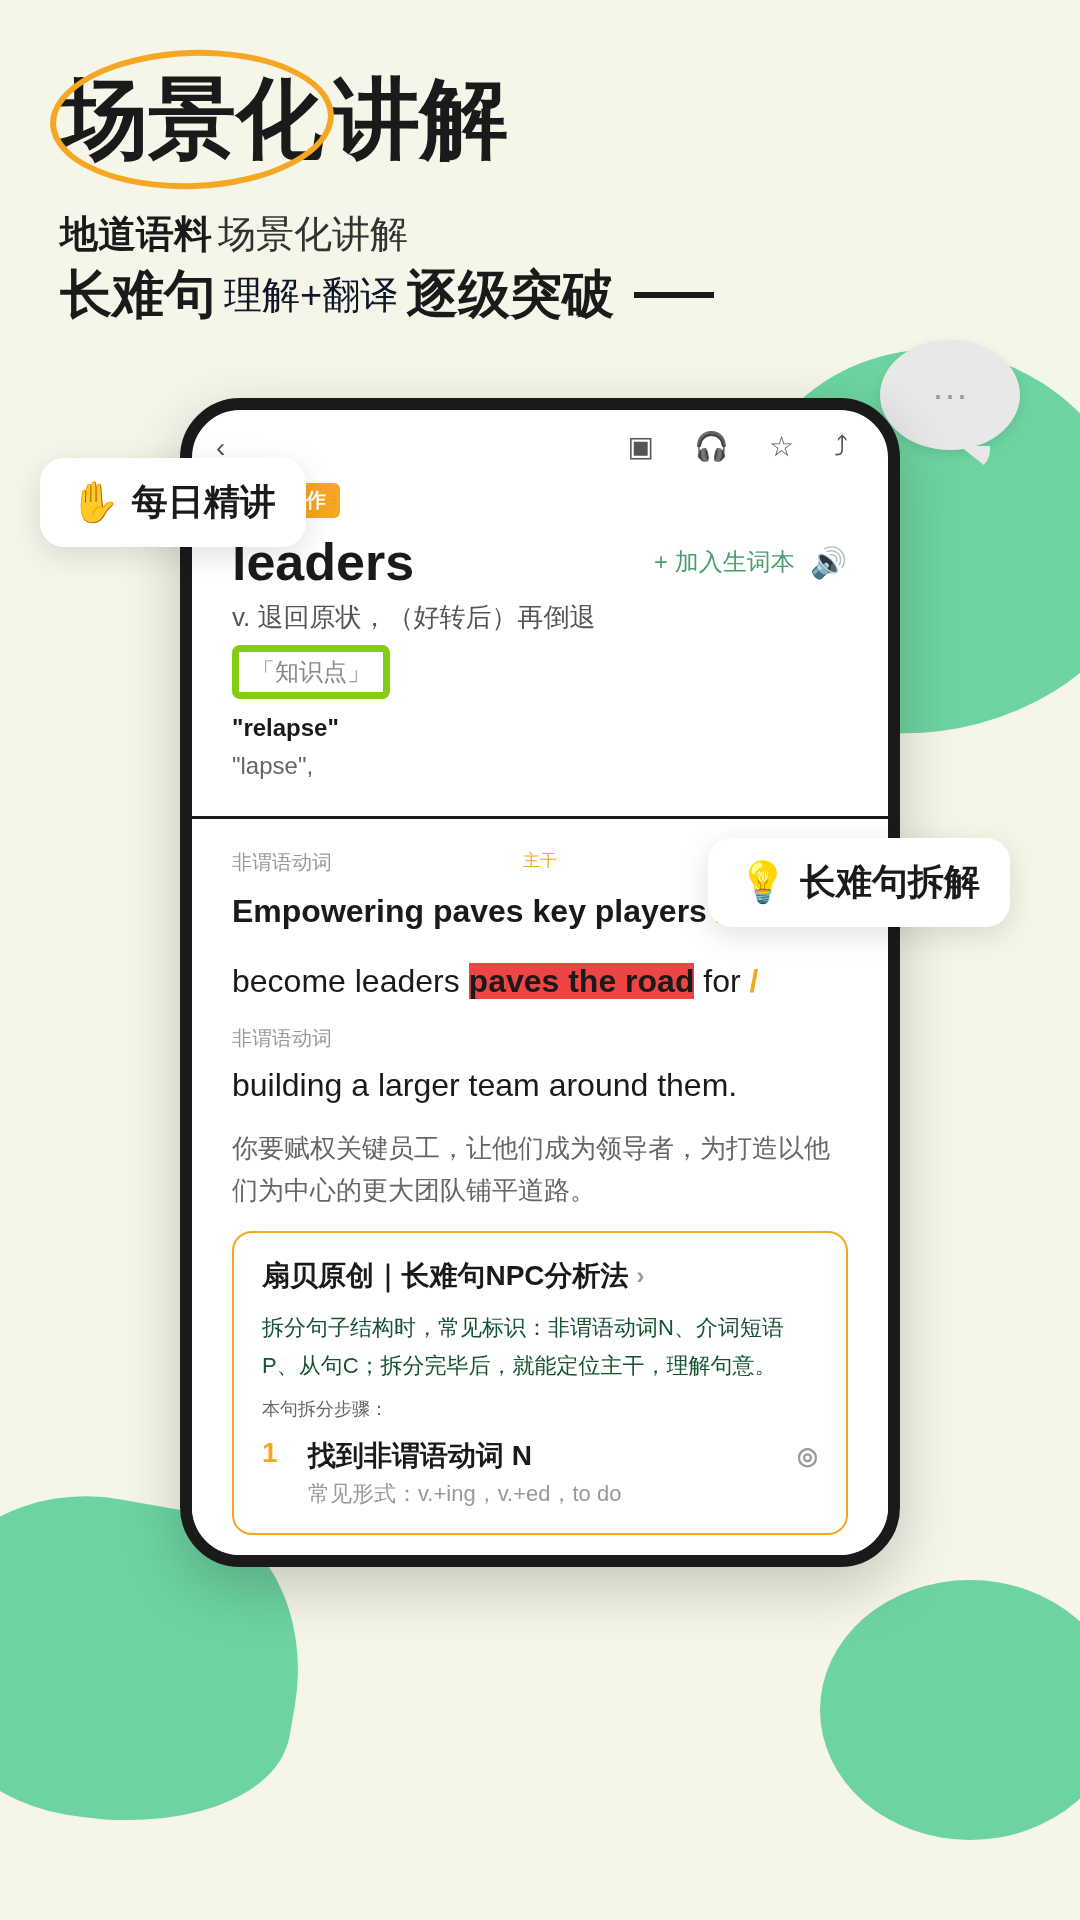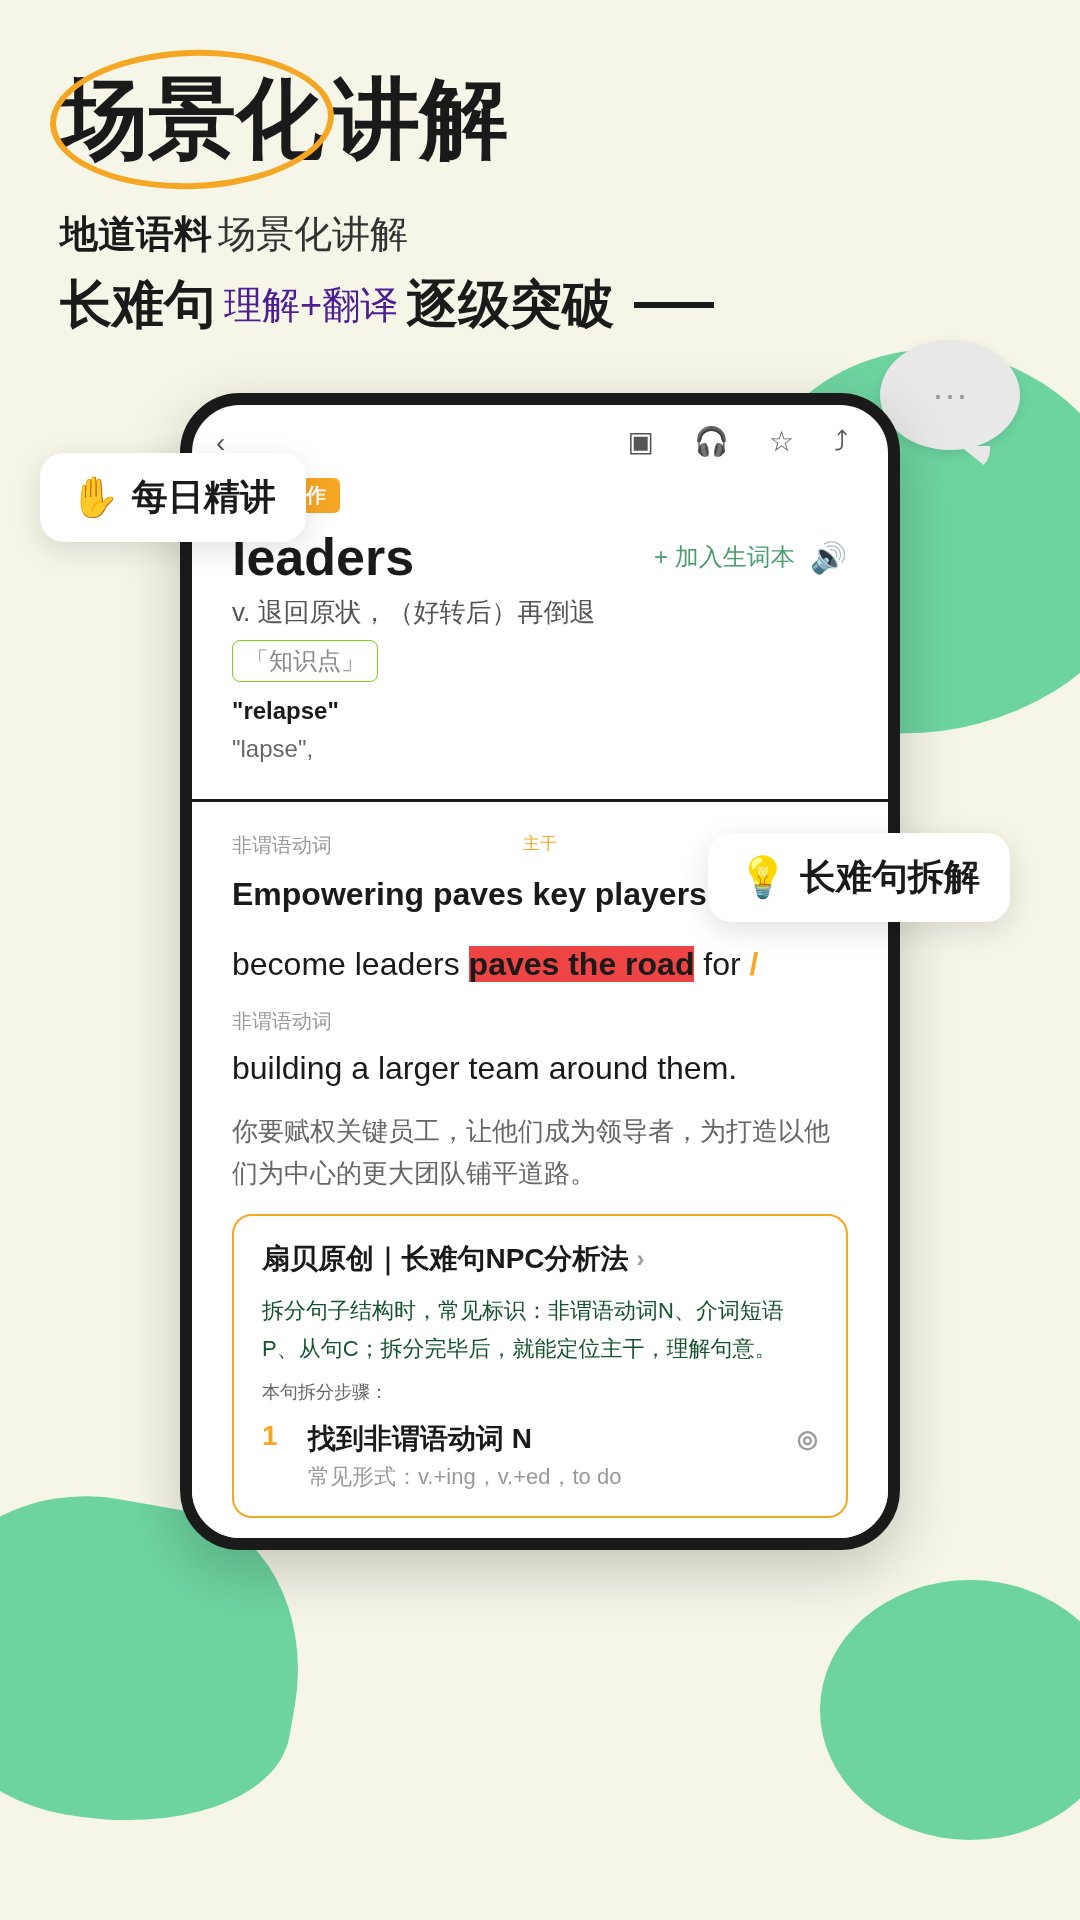--- a/index.html
+++ b/index.html
@@ -79,24 +79,23 @@
       transform: rotate(-2deg);
     }
     .hero-title-plain {
       font-size: 88px;
       font-weight: 900;
       color: #1a1a1a;
     }
 
     
     .subtitle-area {
-      margin-bottom: 53px;
+      margin-bottom: 68px;
       display: flex;
       flex-direction: column;
-      gap: 10px;
     }
     .subtitle-line1 {
       font-size: 38px;
       color: #333;
       font-weight: 500;
       display: flex;
       align-items: center;
     }
     .subtitle-line1-bold {
       font-size: 38px;
@@ -107,21 +106,21 @@
       font-size: 52px;
       font-weight: 900;
       color: #1a1a1a;
       display: flex;
       align-items: center;
       gap: 8px;
     }
     .subtitle-line2-normal {
       font-size: 38px;
       font-weight: 500;
-      color: #4c1d95;
+      color: #0f172a;
     }
     .speech-bubble {
       position: absolute;
       right: 60px;
       top: 340px;
       width: 140px;
       height: 110px;
       background: #e8e8e8;
       border-radius: 50%;
       display: flex;
@@ -285,21 +284,21 @@
       font-size: 26px;
       color: #555;
       margin-bottom: 10px;
     }
     .knowledge-point {
       display: inline-flex;
       align-items: center;
       gap: 6px;
       font-size: 24px;
       color: #888;
-      border: 1px solid #84cc16;
+      border: 7px solid #84cc16;
       border-radius: 8px;
       padding: 4px 12px;
       margin-bottom: 10px;
     }
     .relapse-context {
       font-size: 24px;
       color: #666;
       line-height: 1.6;
     }
     .context-bold {

